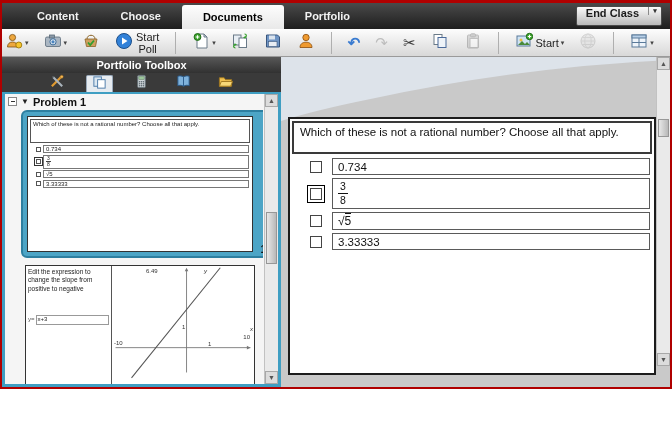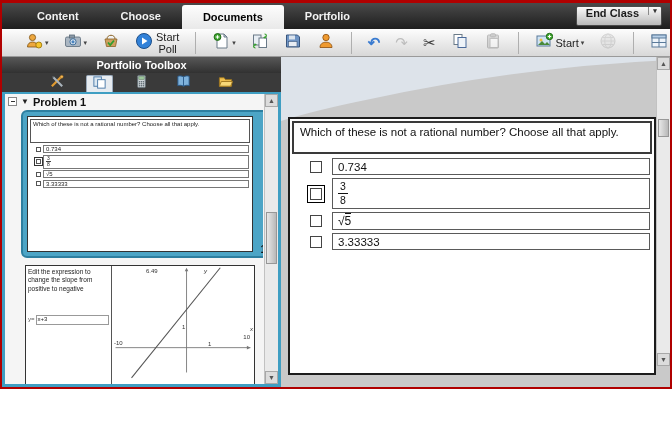--- a/index.html
+++ b/index.html
@@ -23,21 +23,21 @@
              display:flex; align-items:center; justify-content:center; font-size:7px; color:#555; }
   .endclass { height:20px; display:flex; align-items:flex-start; border:1px solid #4a4a4a;
               border-radius:2px; background:linear-gradient(#fbfbfb,#b9b9b9); font-size:11px;
               font-weight:bold; color:#1a1a1a; }
   .endclass .lbl { display:flex; align-items:center; padding:0 9px; }
   .endclass .arr { width:13px; border-left:1px solid #8a8a8a; display:flex; align-items:center;
                    justify-content:center; font-size:7px; color:#333; }
 
   
   .toolbar { height:28px; background:linear-gradient(#fdfdfd,#d8d8d8); border-bottom:1px solid #9a9a9a;
-             display:flex; align-items:center; padding:0 20px; gap:9px; flex:none; }
+             display:flex; align-items:center; padding:0 0; gap:9px; flex:none; }
   .tbtn { height:24px; display:flex; align-items:center; padding:0 3px; background:transparent;
           border:0; }
   .tbtn svg { width:18px; height:18px; }
   .caret { font-size:7px; color:#444; margin-left:2px; }
   .tsep { width:1px; height:22px; background:#afafaf; margin:0 4px; flex:none; }
   .tlabel { font-size:11px; color:#222; margin-left:3px; }
   .glyph { font-size:15px; line-height:1; font-weight:bold; }
   .undo-g { color:#3a7bd0; } .redo-g { color:#bdbdbd; font-weight:normal; } .cut-g { color:#3c3c3c; font-weight:normal;}
   .dis { opacity:.45; filter:grayscale(1); }
   .colorstack { display:flex; flex-direction:column; align-items:center; }

